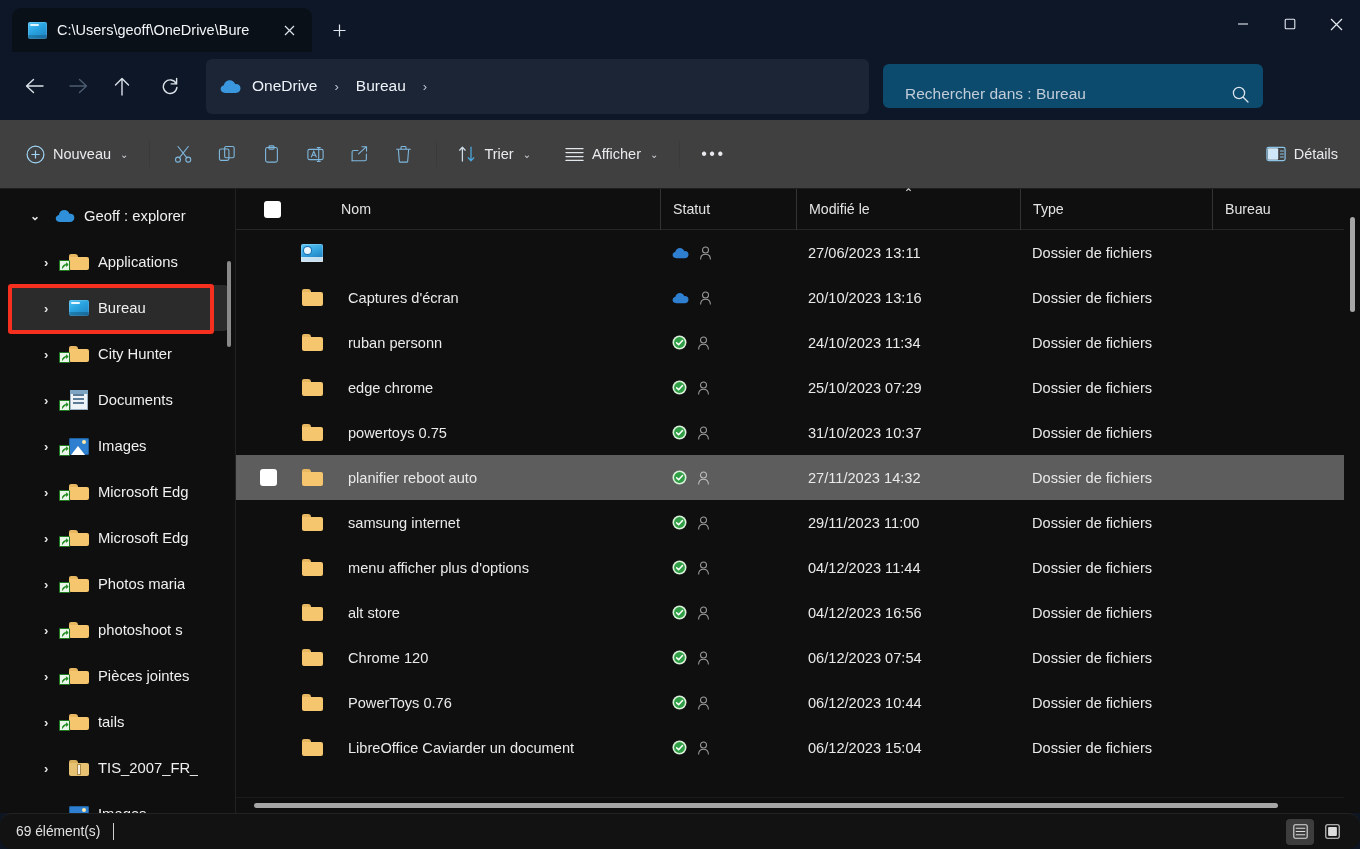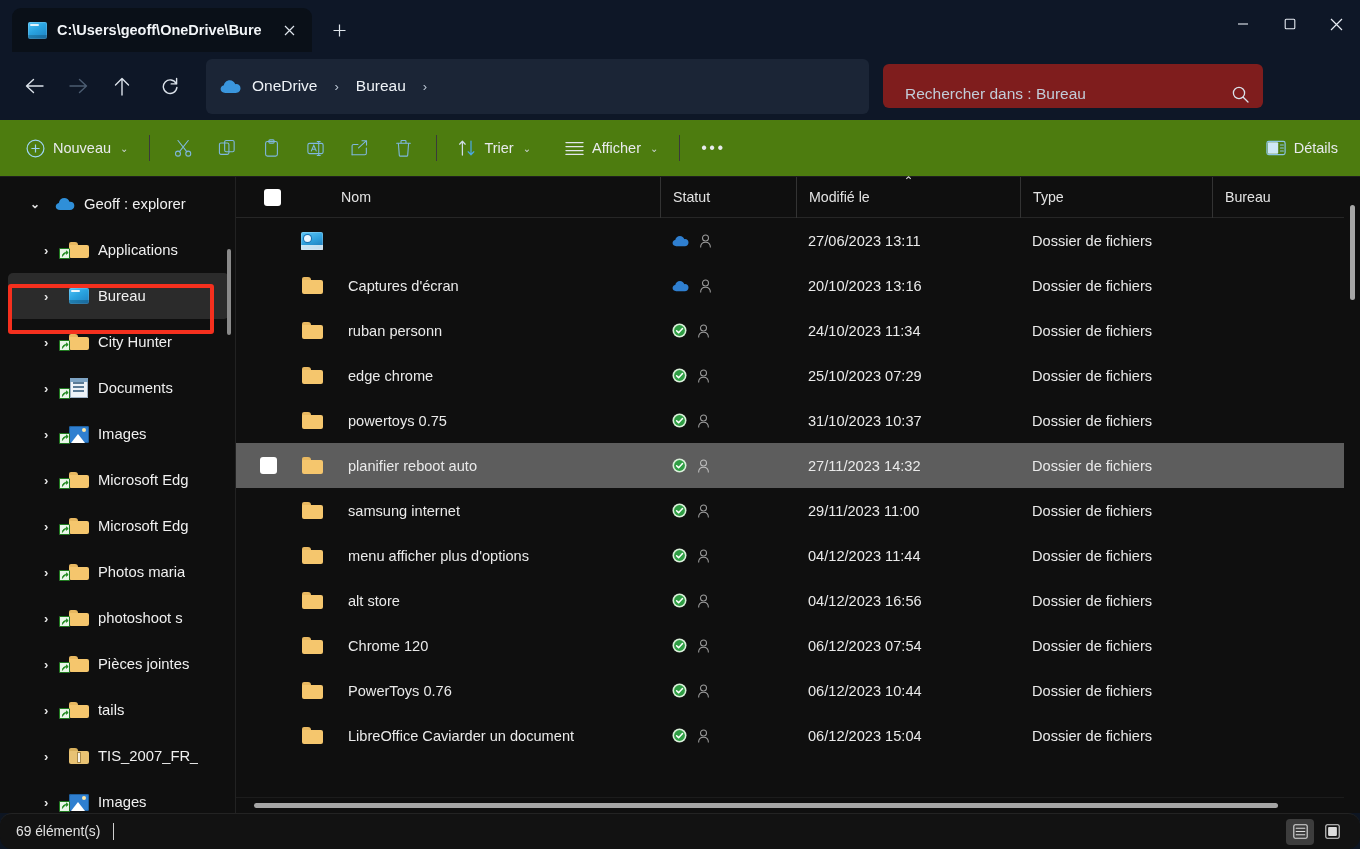--- a/index.html
+++ b/index.html
@@ -19,21 +19,20 @@
     display: flex; flex-direction: column;
   }
 
   
   .titlebar {
     height: 52px;
     background: #0e1727;
     display: flex; align-items: flex-end;
     position: relative;
     flex: 0 0 auto;
-    font-weight: bold;
   }
   .tabstrip { display: flex; align-items: flex-end; height: 52px; padding-left: 12px; }
   .tab {
     height: 44px;
     min-width: 300px;
     background: #0a1018;
     border-radius: 9px 9px 0 0;
     display: flex; align-items: center;
     padding: 0 8px 0 16px;
     gap: 10px;
@@ -106,31 +105,31 @@
   .crumb {
     color: #eef2f7; font-size: 15.5px; padding: 4px 8px;
     white-space: nowrap; border-radius: 4px;
   }
   .crumb-sep {
     color: #b9c4d2; font-size: 13px; padding: 0 7px; user-select: none;
   }
   .searchbox {
     margin-left: 14px;
     flex: 0 0 380px; height: 44px;
-    background: #7f1d1d; border-radius: 6px;
+    background: #0c4a6e; border-radius: 6px;
     display: flex; align-items: center;
     padding: 16px 14px 0 22px;
   }
   .searchbox .sph { color: #c2ccd8; font-size: 15.5px; flex: 1 1 auto; white-space: nowrap;}
   .searchbox .sicon { color: #dbe3ec; display: flex; align-items: center; }
 
   
   .cmdbar {
-    height: 57px;
-    background: #4d7c0f;
+    height: 69px;
+    background: #404040;
     display: flex; align-items: center;
     padding: 0 12px 0 16px;
     flex: 0 0 auto;
     border-bottom: 1px solid #1e1e1e;
   }
   .cmd {
     height: 38px; border-radius: 5px;
     display: flex; align-items: center; gap: 8px;
     padding: 0 10px; color: #e8eaed; font-size: 14.5px;
     white-space: nowrap;

